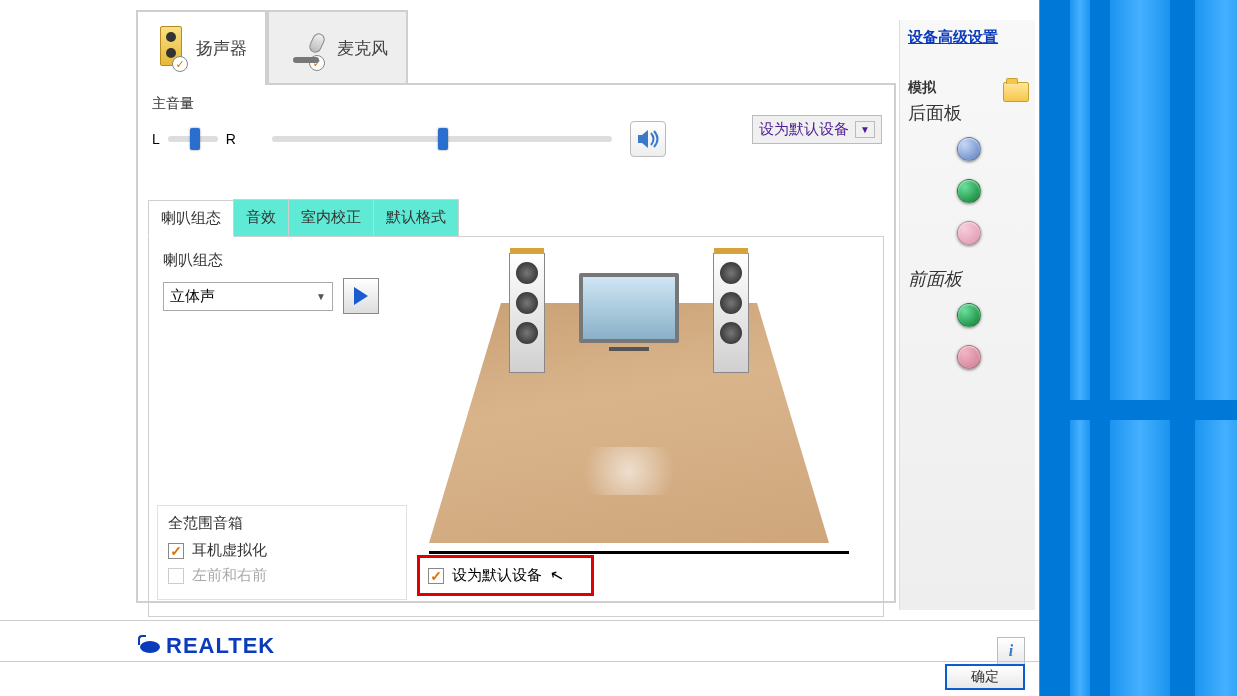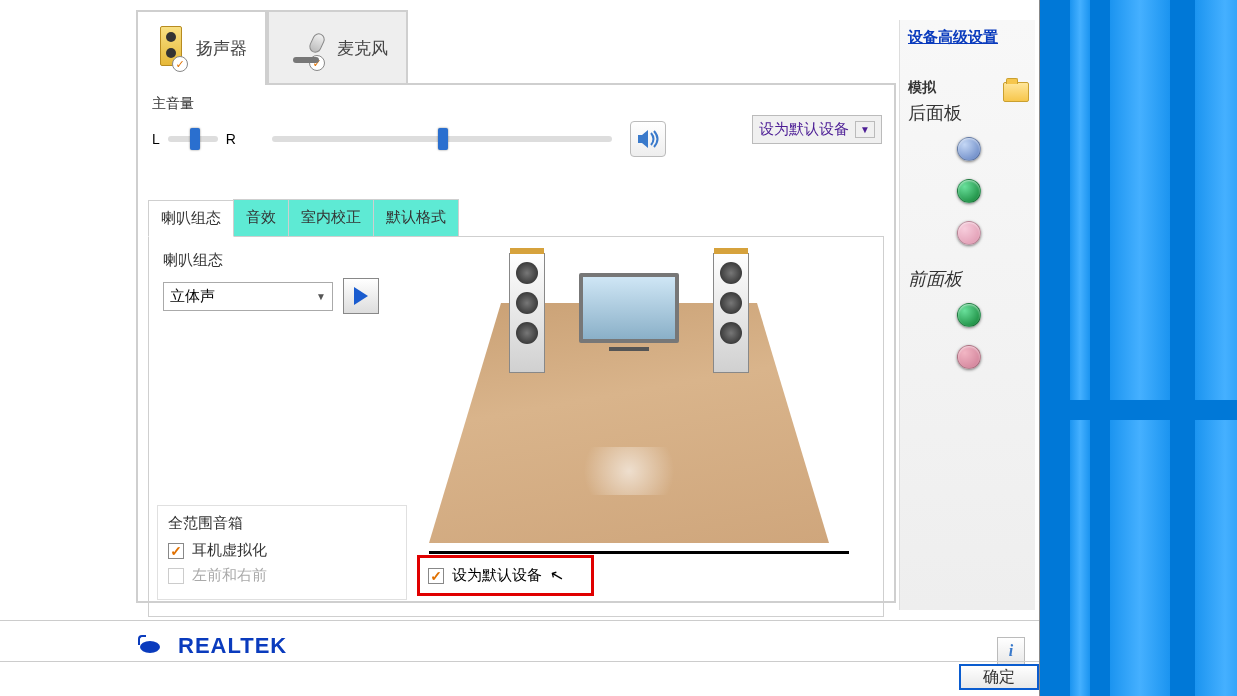--- a/index.html
+++ b/index.html
@@ -218,37 +218,37 @@
   .jack.green { background:radial-gradient(circle at 30% 30%, #69e09b, #0a7a2d);}
   .jack.pink  { background:radial-gradient(circle at 30% 30%, #f7cddc, #dd93ac);}
   .jack.green2{ background:radial-gradient(circle at 30% 30%, #69e09b, #0a7a2d);}
   .jack.pink2 { background:radial-gradient(circle at 30% 30%, #f2b6c4, #cc7a93);}
 
   .footer {
     position:absolute; left:0; right:0; bottom:0; height: 76px;
     border-top:1px solid #ccc; background:#fff;
   }
   .realtek-logo {
-    position:absolute; left:136px; top:12px; display:flex; align-items:center; gap:14px;
+    position:absolute; left:136px; top:12px; display:flex; align-items:center; gap:2px;
     color:#0a3bbd; font-weight:bold; font-size:22px; letter-spacing:1px;
     font-family: "Arial", sans-serif;
   }
   .realtek-crab { width:28px; height:22px; position:relative;}
   .realtek-crab::before{content:""; position:absolute; left:4px; top:6px; width:20px; height:12px; background:#0a3bbd; border-radius:50%;}
   .realtek-crab::after{content:""; position:absolute; left:2px; top:0; width:6px; height:8px; border:2px solid #0a3bbd; border-bottom:none; border-right:none; border-radius:4px 0 0 0;}
   .info-btn {
     position:absolute; right:14px; top:16px; width:28px; height:28px;
     border:1px solid #bbb; background:linear-gradient(#fff,#e8e8e8);
     color:#3a7acb; font-style:italic; font-weight:bold; font-family:Georgia,serif; font-size:16px;
     display:flex; align-items:center; justify-content:center; cursor:pointer;
   }
   .ok-btn {
-    position:absolute; right:0; bottom:6px; width:80px; height:26px;
+    position:absolute; right:14px; bottom:6px; width:80px; height:26px;
     border:2px solid #0a5ccf; background:linear-gradient(#fff,#e8e8e8);
-    font-size:16px; color:#333; cursor:pointer;
+    font-size:14px; color:#333; cursor:pointer;
     display:flex; align-items:center; justify-content:center;
   }
   .hr-bottom{ position:absolute; left:0; right:0; bottom:34px; height:1px; background:#ccc;}
 </style>
 </head>
 <body>
 
 <div class="winbg">
   <div class="bar b1"></div>
     <div class="bar b2"></div>

